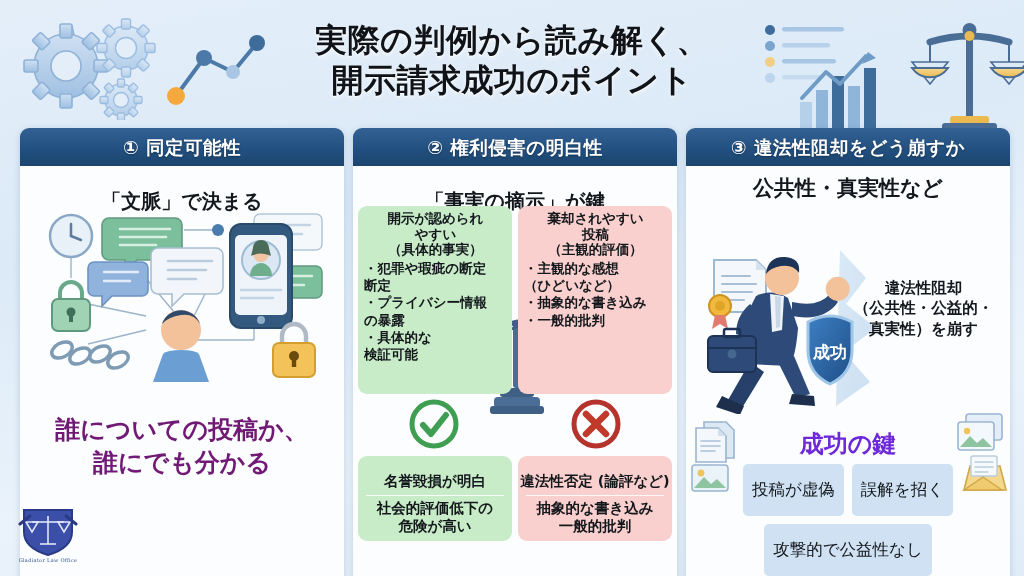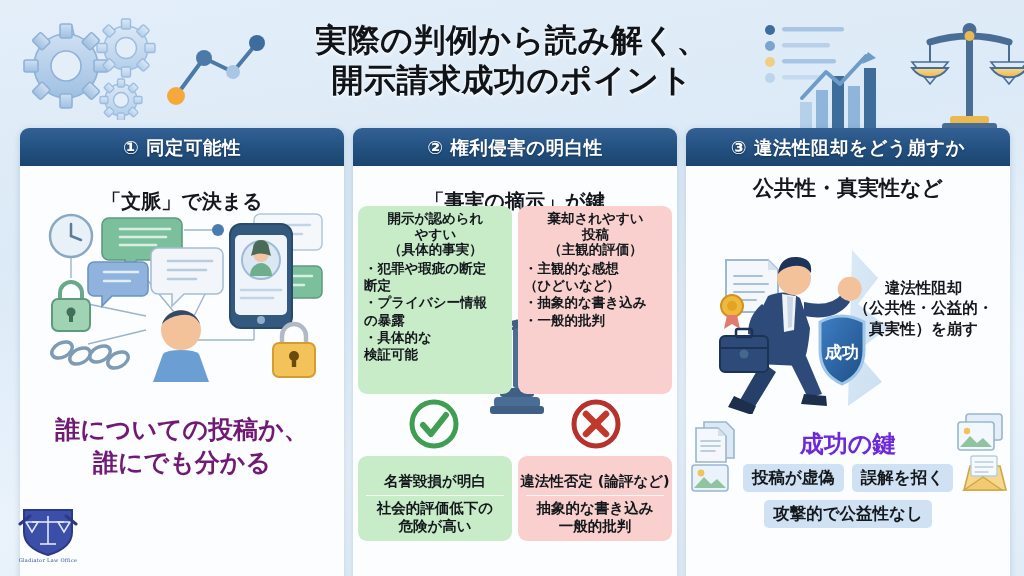--- a/index.html
+++ b/index.html
@@ -112,37 +112,37 @@
     text-align: center; font-size: 14.5px; font-weight: 700; color: #14181d;
     padding: 16px 2px 4px;
   }
   .res-div { height: 1px; background: rgba(255,255,255,.85); margin: 0 8px; }
   .res-bot {
     text-align: center; font-size: 14.5px; font-weight: 700; color: #14181d;
     padding: 4px 2px 6px; line-height: 1.22;
   }
 
   
-  .p3-art { position: absolute; left: 16px; top: 78px; width: 190px; height: 170px; }
+  .p3-art { position: absolute; left: 4px; top: 78px; width: 190px; height: 170px; }
   .p3-side {
     position: absolute; right: 4px; top: 112px; width: 165px;
     text-align: center; font-size: 15.5px; font-weight: 700;
     color: #14181d; line-height: 1.32;
   }
   .p3-key {
     position: absolute; left: 0; right: 0; top: 262px;
     text-align: center; font-size: 24px; font-weight: 700; color: #6d28d9;
   }
   .p3-tags {
     position: absolute; left: 28px; right: 28px; top: 298px;
     display: flex; flex-wrap: wrap; gap: 6px 8px; justify-content: center;
   }
   .tag {
     background: #cfe1f2; border-radius: 5px;
-    padding: 3px 9px; font-size: 16.5px; font-weight: 700; color: #14181d;
+    padding: 15px 9px; font-size: 16.5px; font-weight: 400; color: #14181d;
     white-space: nowrap;
   }
   .tag.wide { margin-top: 2px; }
   .p3-ic { position: absolute; }
 
   
   .logo {
     position: absolute; left: 6px; bottom: 4px; width: 84px; height: 68px; z-index: 7;
     text-align: center;
   }

